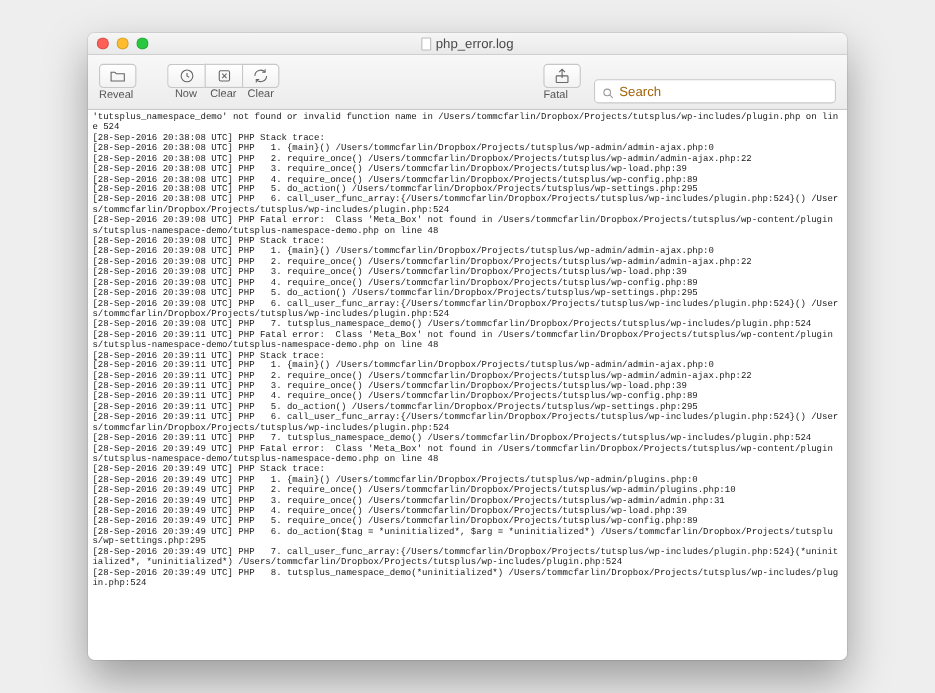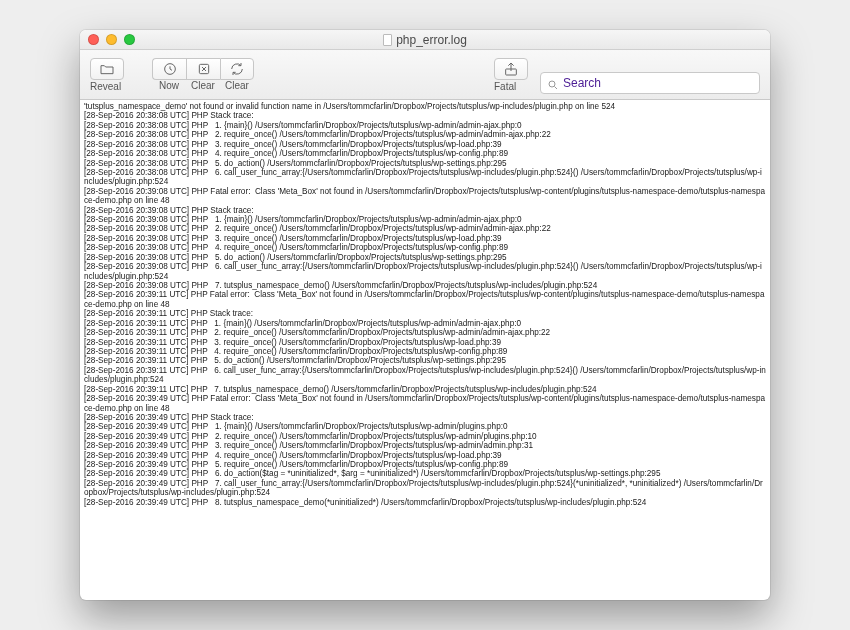--- a/index.html
+++ b/index.html
@@ -108,35 +108,35 @@
     .search-box {
       display: flex;
       align-items: center;
       height: 22px;
       width: 220px;
       border: 1px solid #c9c9c9;
       border-radius: 4px;
       background: #fff;
       padding: 0 6px;
       gap: 4px;
-      color: #4c1d95;
+      color: #a16207;
       font-size: 12px;
       margin-top: 17px;
     }
     .search-icon {
       width: 12px; height: 12px;
       display: inline-flex;
     }
     .content {
       flex: 1;
       overflow: hidden;
       padding: 2px 4px 4px 4px;
     }
     .log {
-      font-family: Liberation Sans, sans-serif;
+      font-family: Liberation Mono, monospace;
       font-size: 8.2px;
       line-height: 1.15;
       color: #1a1a1a;
       white-space: pre-wrap;
       word-break: break-all;
     }
     svg { width: 16px; height: 16px; display:block; }
     .tb-btn svg { width: 16px; height: 16px; }
   </style>
 </head>

